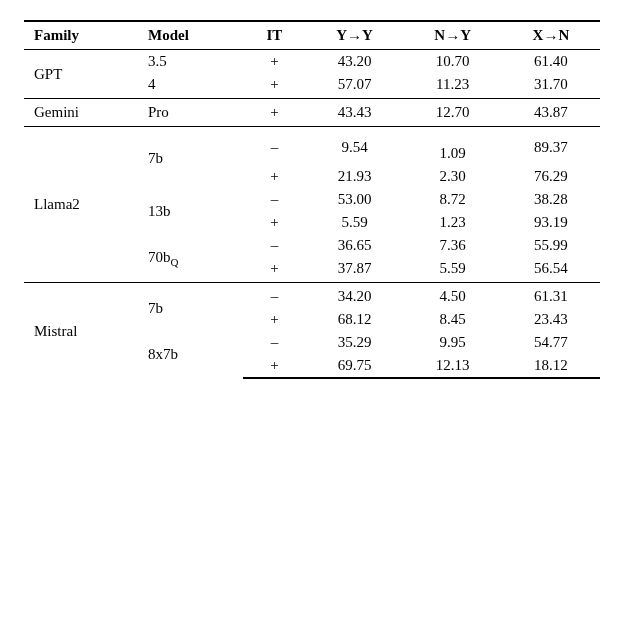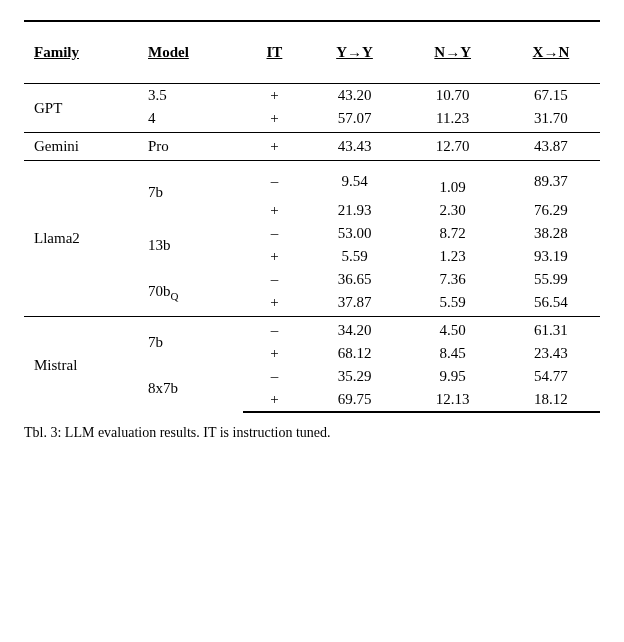--- a/index.html
+++ b/index.html
@@ -24,24 +24,23 @@
     table {
       width: 100%;
       border-collapse: collapse;
       font-family: 'Times New Roman', Times, serif;
       font-size: 15px;
     }
 
     th {
       font-weight: bold;
       text-align: center;
-      padding: 22px 10px;
+      padding: 5px 10px;
       border-top: 2px solid #000;
       border-bottom: 1px solid #000;
-      text-decoration: underline;
     }
 
     th.left-align {
       text-align: left;
     }
 
     td {
       padding: 3px 10px;
       text-align: center;
       vertical-align: middle;
@@ -78,21 +77,21 @@
         <th>X→N</th>
       </tr>
     </thead>
     <tbody id="table-body">
     <tr>
           <td class="family-cell" rowspan="2">GPT</td>
           <td class="left-align" rowspan="1" style="vertical-align: middle;">3.5</td>
           <td>+</td>
           <td>43.20</td>
           <td>10.70</td>
-          <td>67.15</td>
+          <td>61.40</td>
         </tr>
         <tr style="border-bottom: 1px solid rgb(0, 0, 0);">
           <td class="left-align" rowspan="1" style="vertical-align: middle; border-bottom: 1px solid rgb(0, 0, 0); padding-bottom: 5px;">4</td>
           <td style="border-bottom: 1px solid rgb(0, 0, 0); padding-bottom: 5px;">+</td>
           <td style="border-bottom: 1px solid rgb(0, 0, 0); padding-bottom: 5px;">57.07</td>
           <td style="border-bottom: 1px solid rgb(0, 0, 0); padding-bottom: 5px;">11.23</td>
           <td style="border-bottom: 1px solid rgb(0, 0, 0); padding-bottom: 5px; margin-top: 32px;">31.70</td>
         </tr>
         <tr style="border-bottom: 1px solid rgb(0, 0, 0);">
           <td class="family-cell" rowspan="1" style="border-bottom: 1px solid rgb(0, 0, 0); padding-bottom: 5px; padding-top: 5px;">Gemini</td>
@@ -164,14 +163,13 @@
           <td>54.77</td>
         </tr>
         <tr>
           <td style="border-bottom: 2px solid rgb(0, 0, 0);">+</td>
           <td style="border-bottom: 2px solid rgb(0, 0, 0);">69.75</td>
           <td style="border-bottom: 2px solid rgb(0, 0, 0);">12.13</td>
           <td style="border-bottom: 2px solid rgb(0, 0, 0);">18.12</td>
         </tr>
       </tbody>
   </table>
-  <div class="caption">Tbl. 3: LLM evaluation results. IT is instruction tuned.</div>
 </div>
 
 </body></html>

